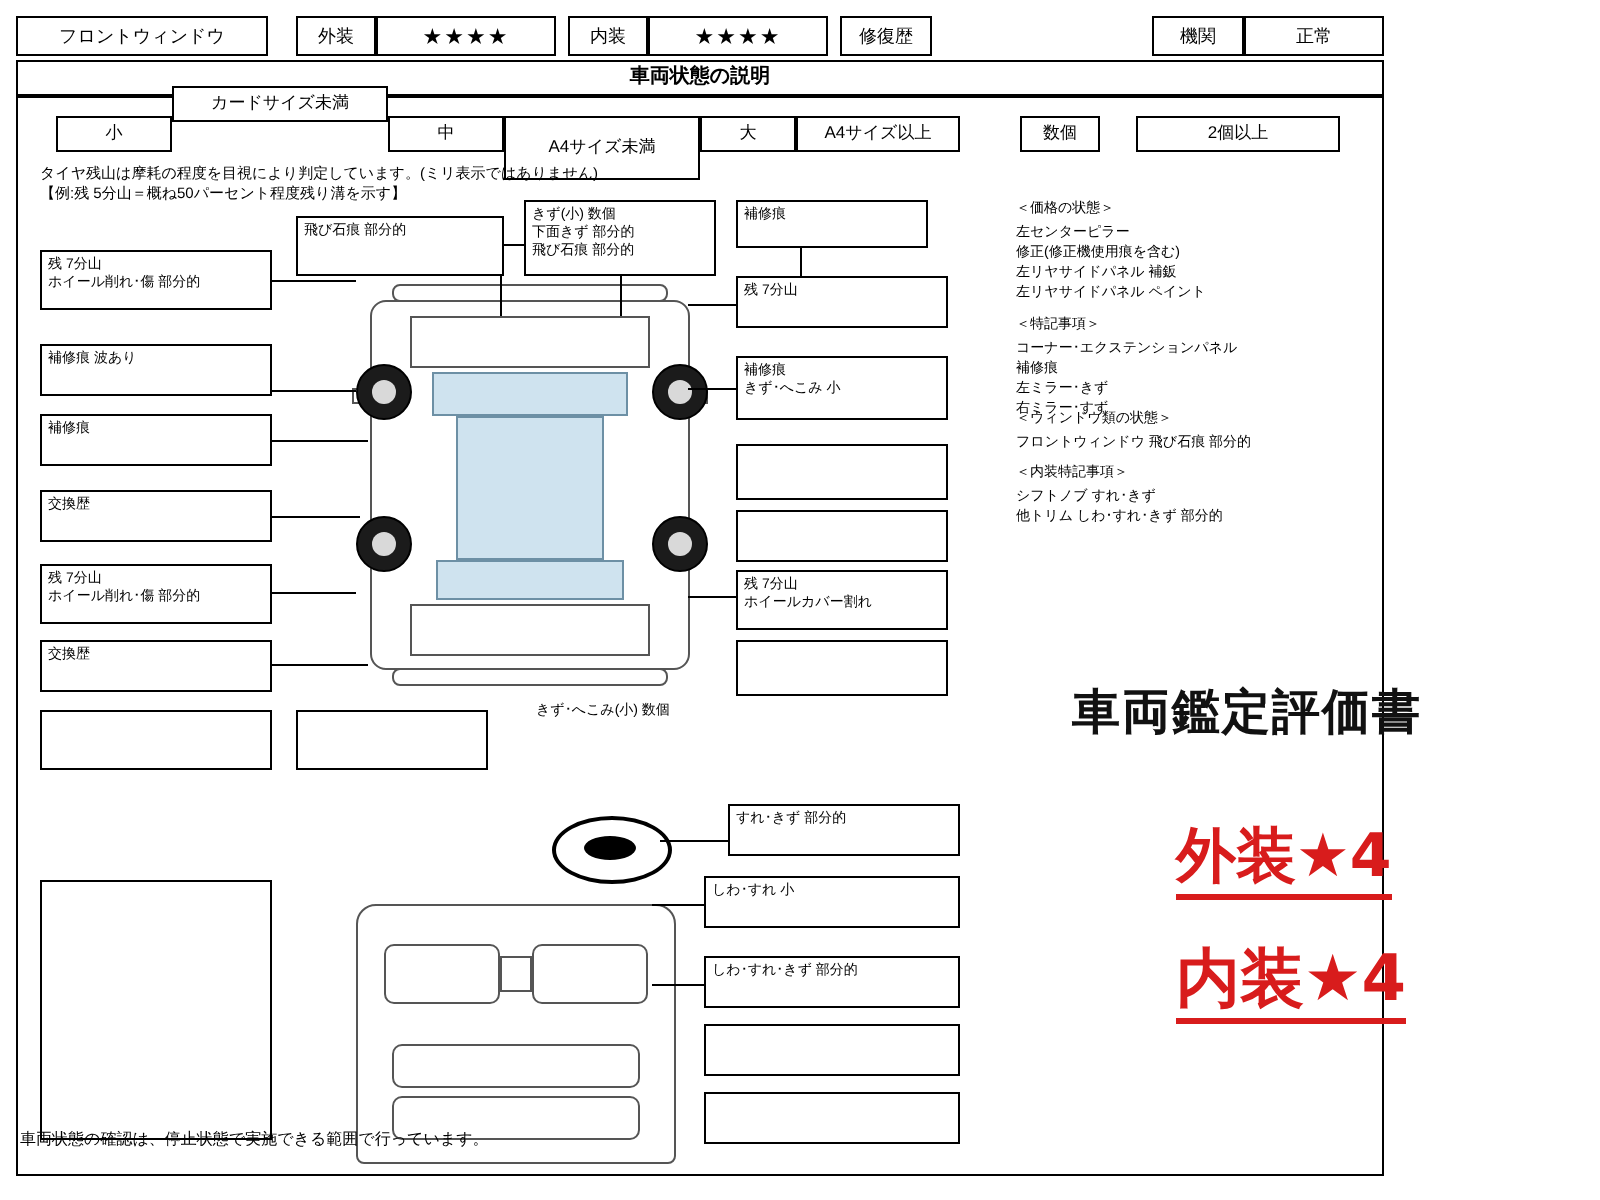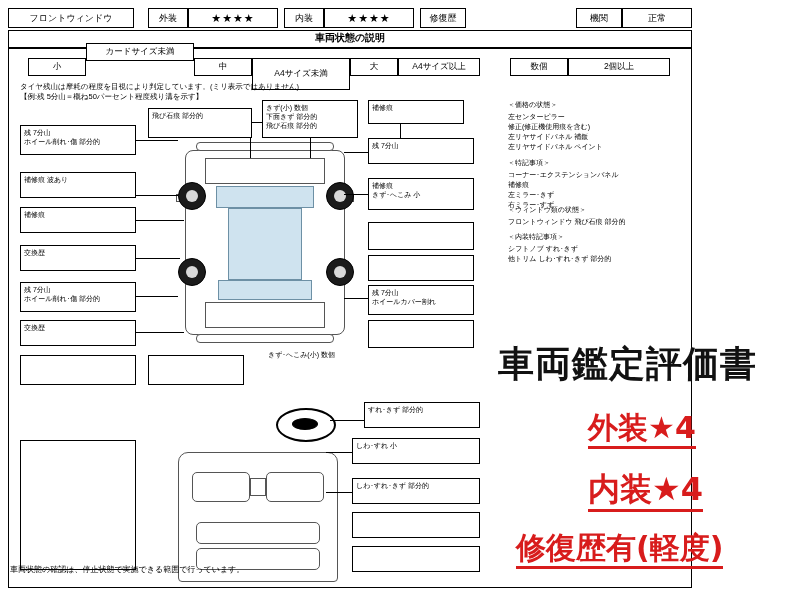--- a/index.html
+++ b/index.html
@@ -205,21 +205,21 @@
     </div>
   <div class="scale" style="left:252px;top:58px;width:98px;height:32px;">
     <span>A4サイズ未満</span>
     </div>
   <div class="scale" style="left:350px;top:58px;width:48px;height:18px;">
     <span>大</span>
     </div>
   <div class="scale" style="left:398px;top:58px;width:82px;height:18px;">
     <span>A4サイズ以上</span>
     </div>
-  <div class="scale" style="left:510px;top:58px;width:58px;height:18px;">
+  <div class="scale" style="left:510px;top:58px;width:40px;height:18px;">
     <span>数個</span>
     </div>
   <div class="scale" style="left:568px;top:58px;width:102px;height:18px;">
     <span>2個以上</span>
     </div>
 
   <div class="note" style="left:20px;top:82px;width:430px;">タイヤ残山は摩耗の程度を目視により判定しています。(ミリ表示ではありません)
 【例:残 5分山＝概ね50パーセント程度残り溝を示す】</div>
 
   <div class="car-part" style="left:185px;top:150px;width:160px;height:185px;border-radius:8px;"></div>
@@ -312,26 +312,23 @@
   <div class="rnote" style="left:508px;top:170px;width:180px;">コーナー･エクステンションパネル
 補修痕
 左ミラー･きず
 右ミラー･すず</div>
   <div class="rnote" style="left:508px;top:205px;width:180px;">＜ウィンドウ類の状態＞</div>
   <div class="rnote" style="left:508px;top:217px;width:180px;">フロントウィンドウ 飛び石痕 部分的</div>
   <div class="rnote" style="left:508px;top:232px;width:180px;">＜内装特記事項＞</div>
   <div class="rnote" style="left:508px;top:244px;width:180px;">シフトノブ すれ･きず
 他トリム しわ･すれ･きず 部分的</div>
 
-  <div class="big-black" style="left:498px;top:340px;font-size:36px;letter-spacing:1px;">車両鑑定評価書</div>
+  <div class="big-black" style="left:536px;top:340px;font-size:24px;letter-spacing:1px;">車両鑑定評価書</div>
   <div class="big-red" style="left:588px;top:408px;font-size:30px;">
     <span class="ul-red">外装★4</span>
   </div>
   <div class="big-red" style="left:588px;top:468px;font-size:32px;">
     <span class="ul-red">内装★4</span>
   </div>
-  <div class="big-red" style="left:516px;top:528px;font-size:30px;">
-    <span class="ul-red">修復歴有(軽度)</span>
-  </div>
 
   <div class="footer">車両状態の確認は、停止状態で実施できる範囲で行っています。</div>
 
 </div>
 
 </body></html>

